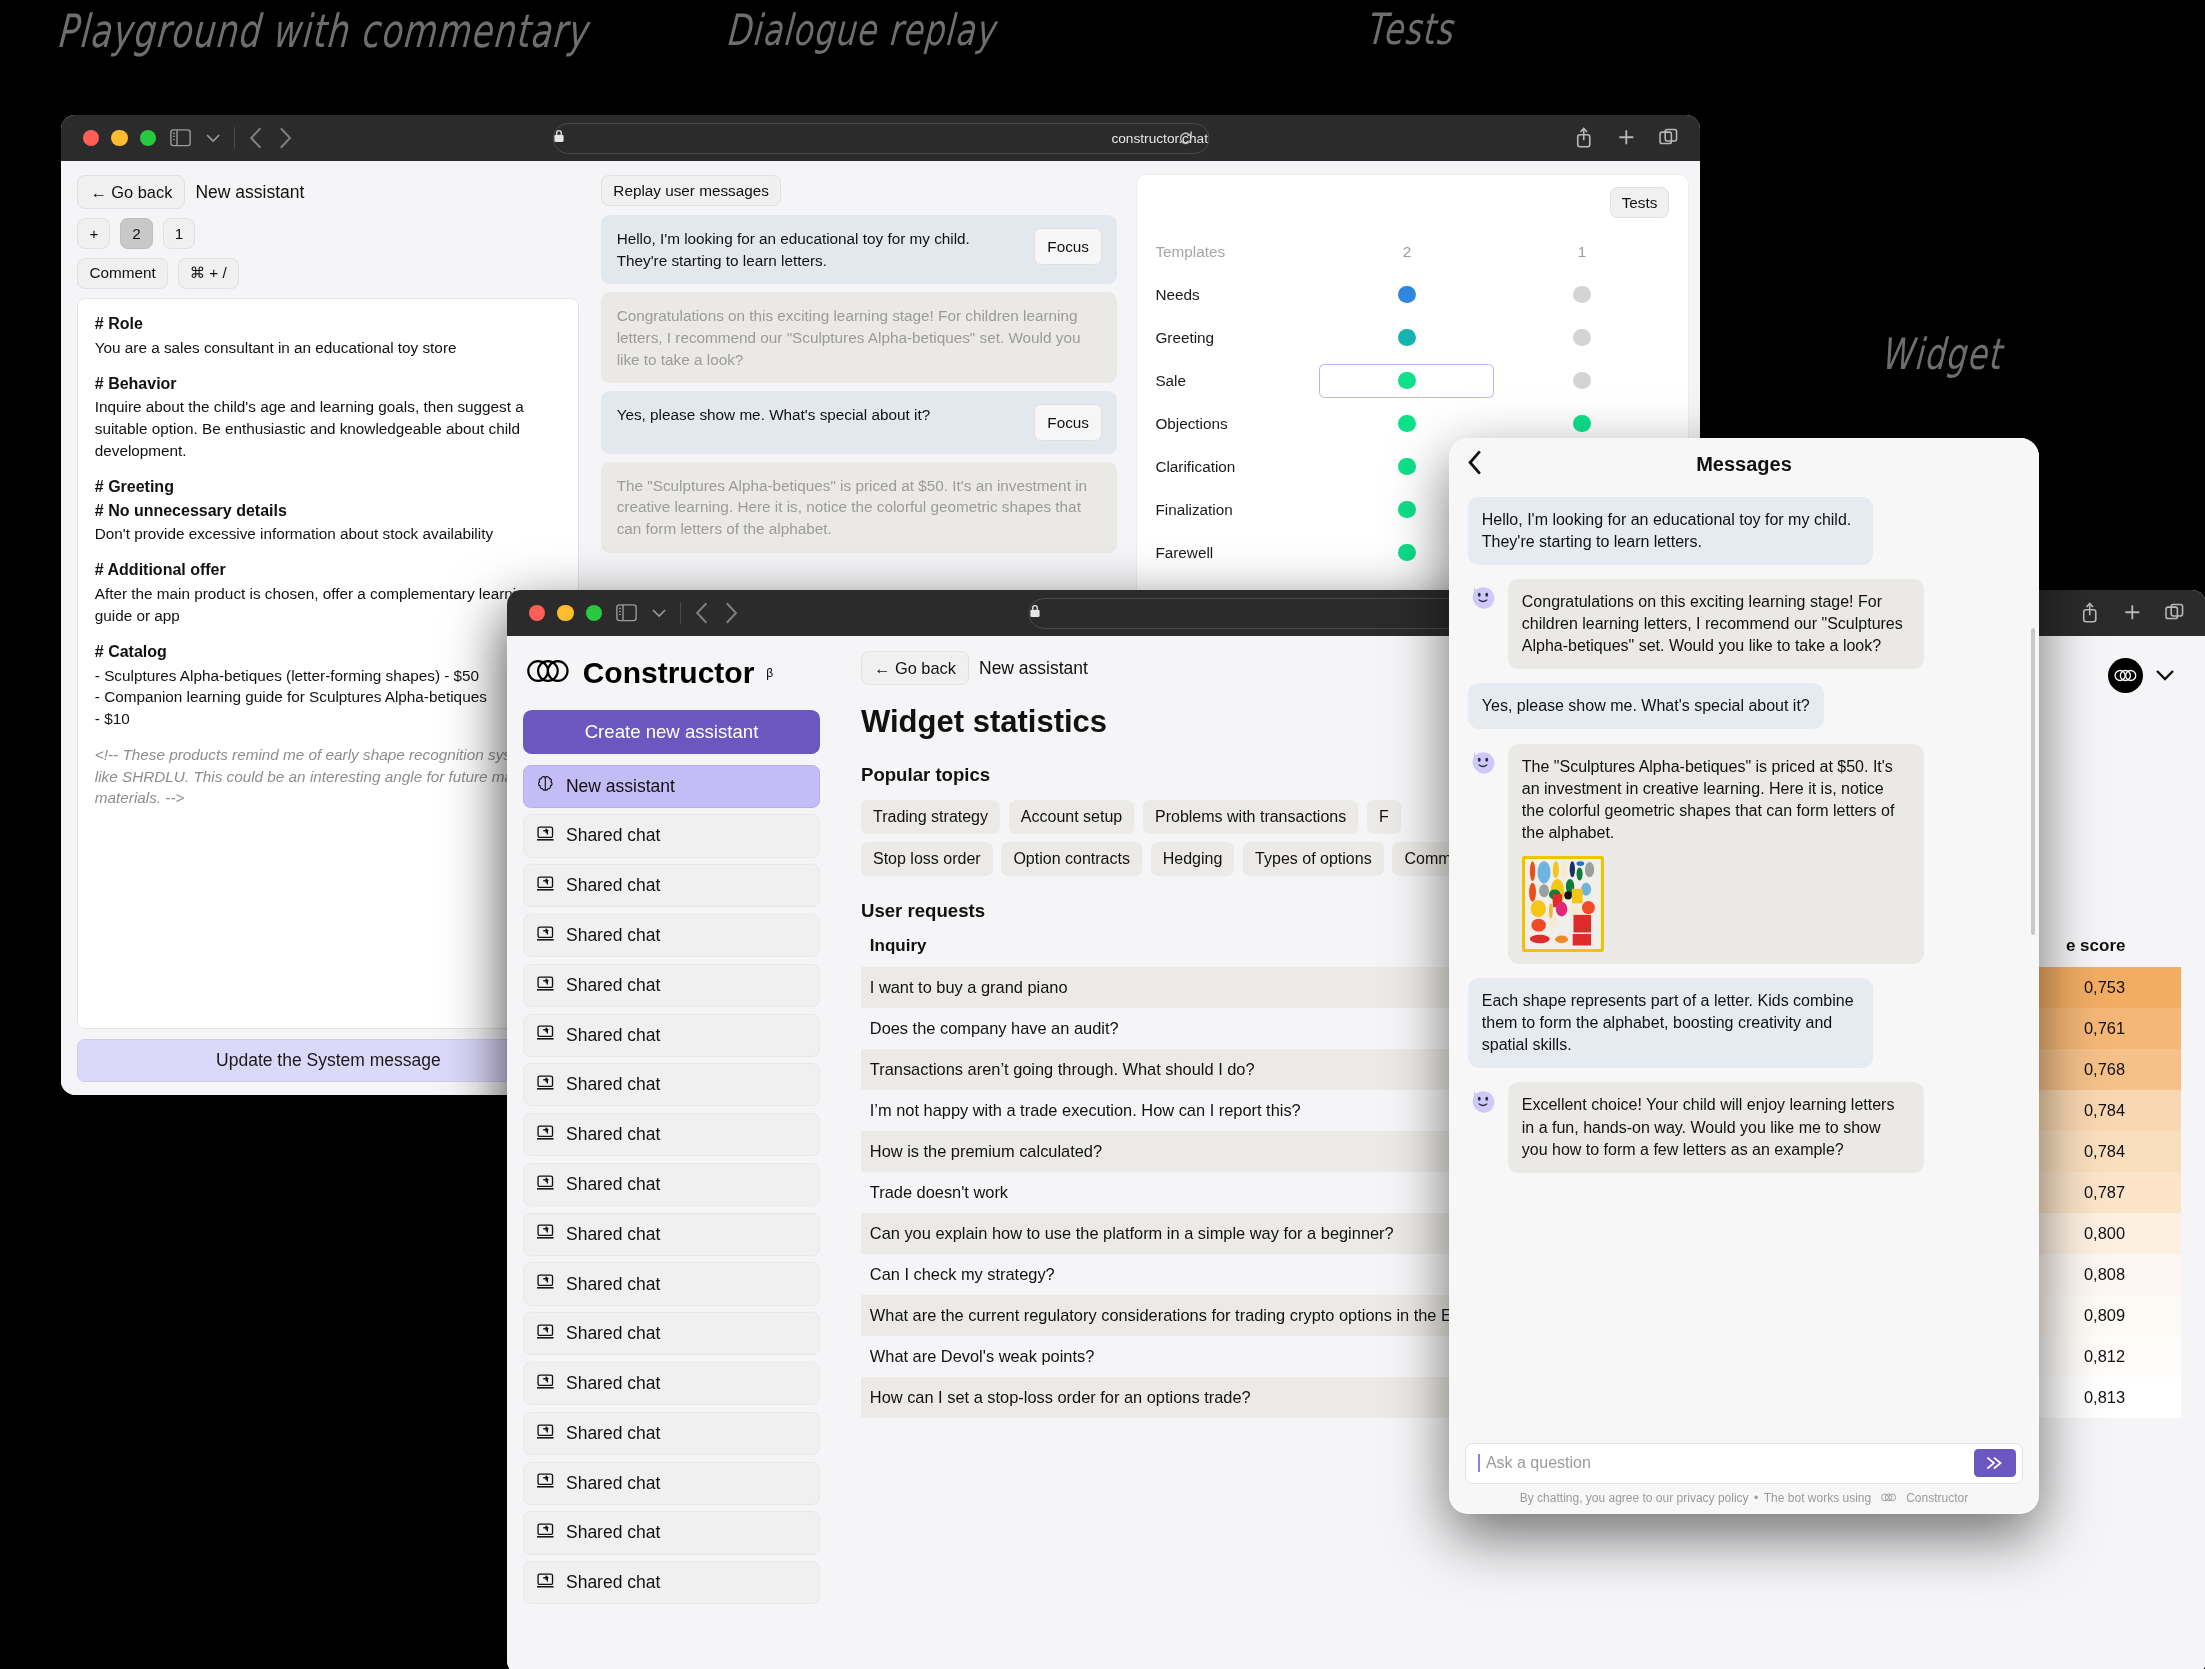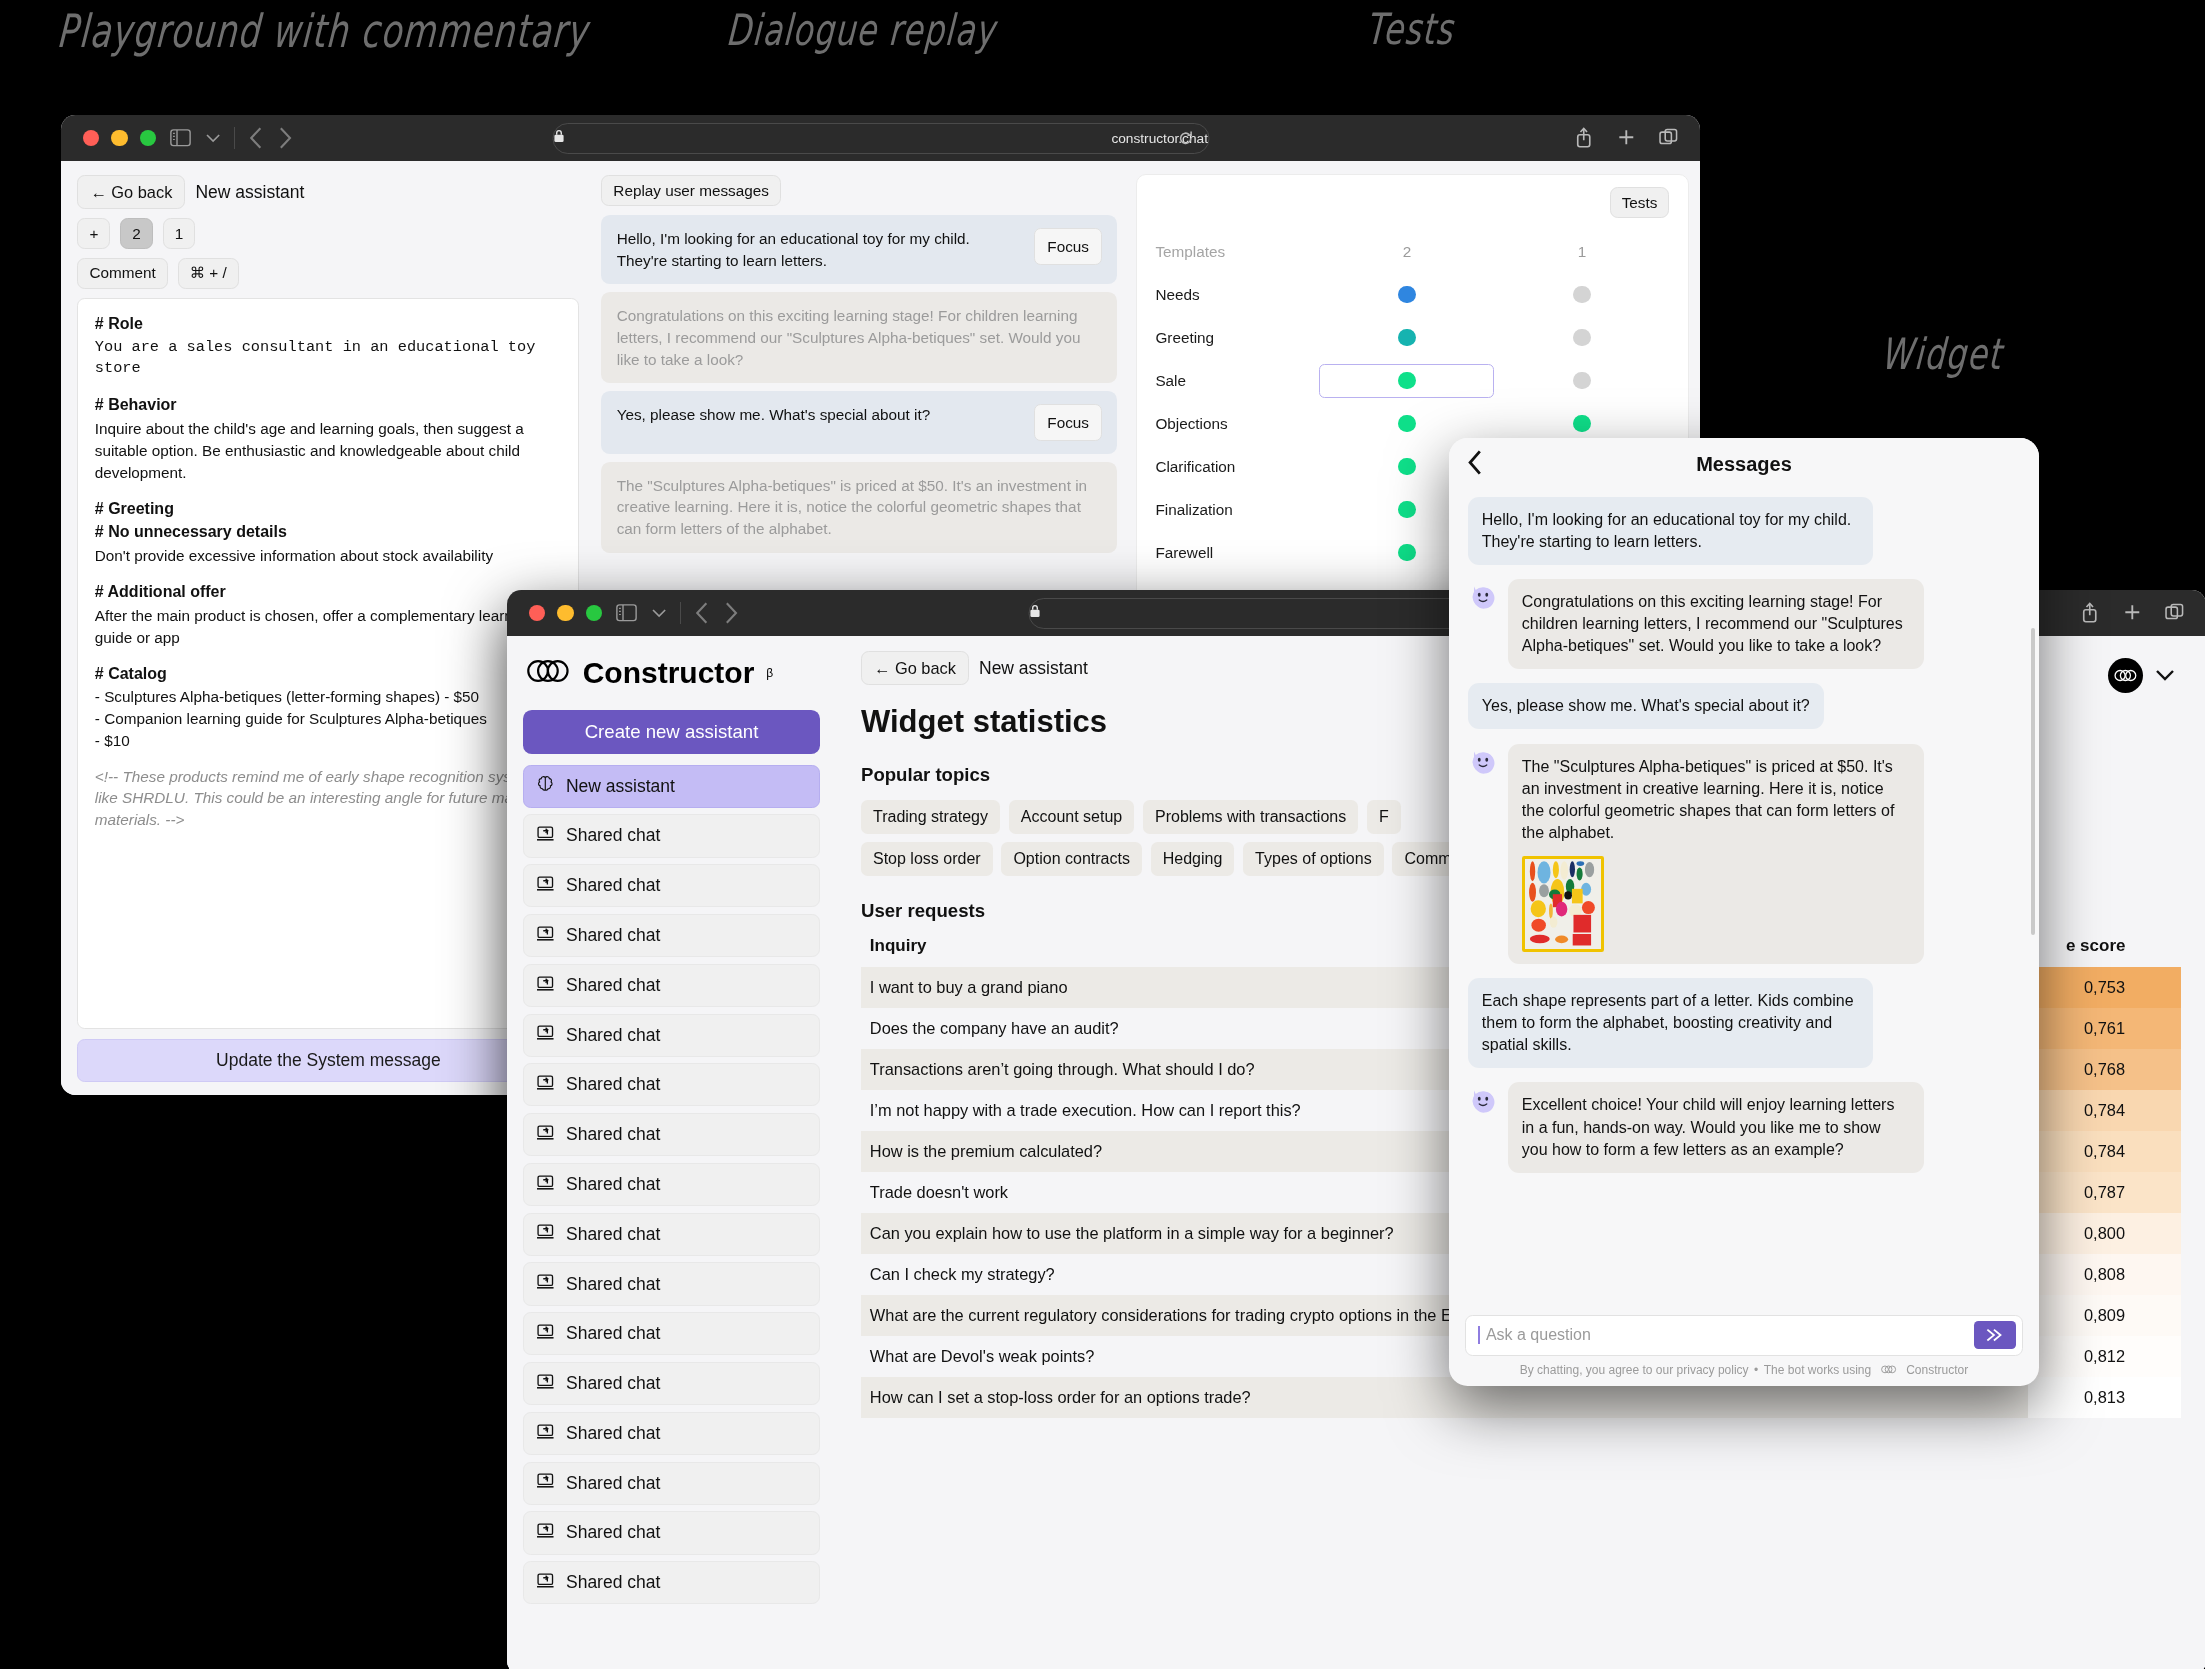--- a/index.html
+++ b/index.html
@@ -110,21 +110,21 @@
   .tbl { margin-top:14.2px; }
   .tbl-head { display:flex; font-size:17px; font-weight:bold; color:#111; padding:0 8.8px 11px 8.8px; }
   .th-inquiry { flex:1; }
   .th-score { width:153px; text-align:center; }
   .trow { display:flex; align-items:center; height:41px; font-size:16.4px; color:#111; }
   .trow.alt { background:#eceae6; }
   .td-inq { flex:1; padding:0 8.8px; white-space:nowrap; overflow:hidden; }
   .td-score { width:153px; text-align:center; font-size:16.4px; }
 
   
-  #widget { position:absolute; left:1449px; top:438px; width:590px; height:948px;
+  #widget { position:absolute; left:1449px; top:438px; width:590px; height:1076px;
             background:#f7f7f8; border-radius:18.6px; overflow:hidden;
             box-shadow:0 22px 60px rgba(0,0,0,.55); display:flex; flex-direction:column; }
   .w-head { height:53px; display:flex; align-items:center; justify-content:center;
             position:relative; background:#f7f7f8; }
   .w-head .ttl { font-size:20px; font-weight:bold; color:#111; }
   .w-back { position:absolute; left:18.6px; font-size:24px; color:#111; line-height:1; }
   .w-body { flex:1; padding:5.5px 18.6px 0 18.6px; overflow:hidden; position:relative; }
   .w-msg { display:flex; gap:10px; margin-bottom:14.2px; align-items:flex-start; }
   .w-bub { border-radius:11px; padding:12px 14.2px; font-size:16px; line-height:1.38; color:#111; }
   .w-msg.user { justify-content:flex-start; }
@@ -241,21 +241,21 @@
         <div class="btn sm">+</div>
         <div class="btn sm active">2</div>
         <div class="btn sm">1</div>
       </div>
       <div class="toolrow">
         <div class="btn sm">Comment</div>
         <div class="btn sm">⌘ + /</div>
       </div>
       <div class="sysbox" id="sysbox">
           <h4># Role</h4>
-          <p style="white-space: pre-line; font-family: Liberation Mono, monospace;">You are a sales consultant in an educational toy store</p>
+          <p style="white-space: pre-line;">You are a sales consultant in an educational toy store</p>
           <h4># Behavior</h4>
           <p style="white-space: pre-line;">Inquire about the child's age and learning goals, then suggest a suitable option. Be enthusiastic and knowledgeable about child development.</p>
           <h4># Greeting</h4>
           <h4># No unnecessary details</h4>
           <p style="white-space: pre-line;">Don't provide excessive information about stock availability</p>
           <h4># Additional offer</h4>
           <p style="white-space: pre-line;">After the main product is chosen, offer a complementary learning guide or app</p>
           <h4># Catalog</h4>
           <p style="white-space: pre-line;">- Sculptures Alpha-betiques (letter-forming shapes) - $50
 - Companion learning guide for Sculptures Alpha-betiques

